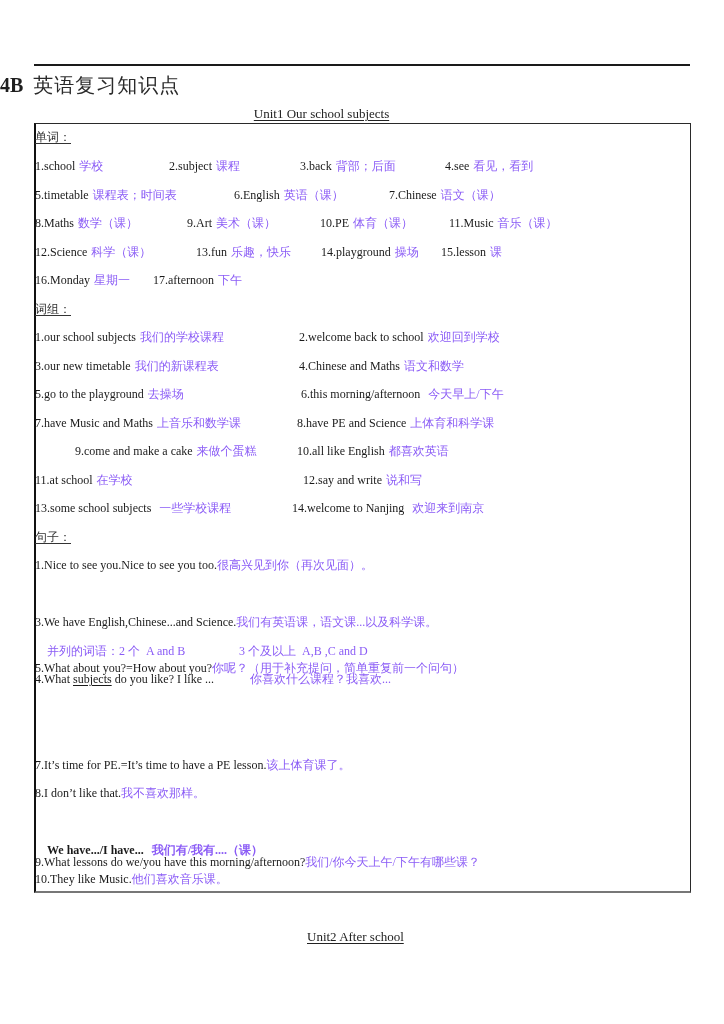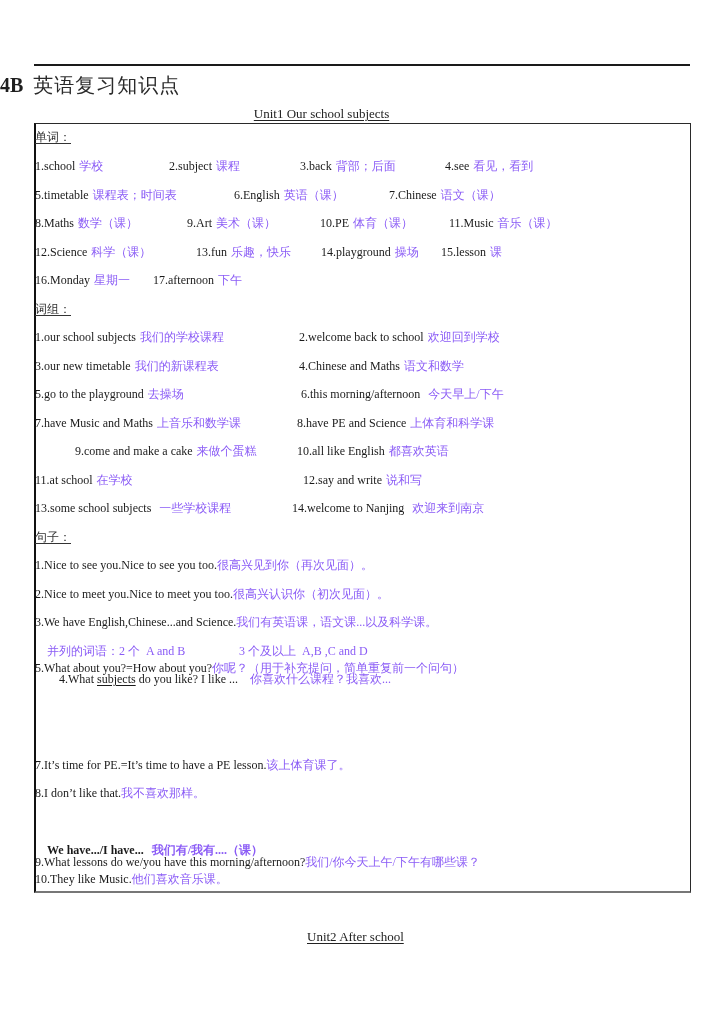--- a/index.html
+++ b/index.html
@@ -84,27 +84,26 @@
 
   <div class="line" style="left:35px;top:472px;"><span class="en">11.at school</span><span class="zh">在学校</span></div>
   <div class="line" style="left:303px;top:472px;"><span class="en">12.say and write</span><span class="zh">说和写</span></div>
 
   <div class="line" style="left:35px;top:500px;"><span class="en">13.some school subjects</span><span class="zh" style="margin-left:8px;">一些学校课程</span></div>
   <div class="line" style="left:292px;top:500px;"><span class="en">14.welcome to Nanjing</span><span class="zh" style="margin-left:8px;">欢迎来到南京</span></div>
 
   <div class="line label" style="left:35px;top:529px;">句子：</div>
 
   <div class="line" style="left:35px;top:557px;"><span class="en">1.Nice to see you.Nice to see you too.</span><span class="zh tight">很高兴见到你（再次见面）。</span></div>
-  <div class="line" style="left:35px;top:586px;"><span class="en">2.Nice to meet you.Nice to meet you too.</span><span class="zh tight">很高兴认识你（初次见面）。</span></div>
   <div class="line" style="left:35px;top:614px;"><span class="en">3.We have English,Chinese...and Science.</span><span class="zh tight">我们有英语课，语文课...以及科学课。</span></div>
 
   <div class="line" style="left:47px;top:643px;"><span class="zh tight" style="white-space:pre;">并列的词语：2 个  A and B</span></div>
   <div class="line" style="left:239px;top:643px;"><span class="zh tight" style="white-space:pre;">3 个及以上  A,B ,C and D</span></div>
 
-  <div class="line" style="left:35px;top:671px;"><span class="en" style="white-space:pre;margin-left:24px;">4.What </span><span class="en ul">subjects</span><span class="en" style="white-space:pre;"> do you like? I like ...</span></div>
+  <div class="line" style="left:35px;top:671px;"><span class="en" style="white-space:pre;">4.What </span><span class="en ul">subjects</span><span class="en" style="white-space:pre;"> do you like? I like ...</span></div>
   <div class="line" style="left:250px;top:671px;"><span class="zh tight">你喜欢什么课程？我喜欢...</span></div>
 
   <div class="line" style="left:35px;top:660px;"><span class="en">5.What about you?=How about you?</span><span class="zh tight">你呢？（用于补充提问，简单重复前一个问句）</span></div>
   <div class="line" style="left:35px;top:757px;"><span class="en">7.It’s time for PE.=It’s time to have a PE lesson.</span><span class="zh tight">该上体育课了。</span></div>
   <div class="line" style="left:35px;top:785px;"><span class="en">8.I don’t like that.</span><span class="zh tight">我不喜欢那样。</span></div>
   <div class="line" style="left:35px;top:854px;"><span class="en">9.What lessons do we/you have this morning/afternoon?</span><span class="zh tight">我们/你今天上午/下午有哪些课？</span></div>
   <div class="line" style="left:47px;top:842px;font-weight:bold;"><span class="en">We have.../I have...</span><span class="zh" style="margin-left:8px;">我们有/我有....（课）</span></div>
   <div class="line" style="left:35px;top:871px;"><span class="en">10.They like Music.</span><span class="zh tight">他们喜欢音乐课。</span></div>
 
   <div class="unit2">

